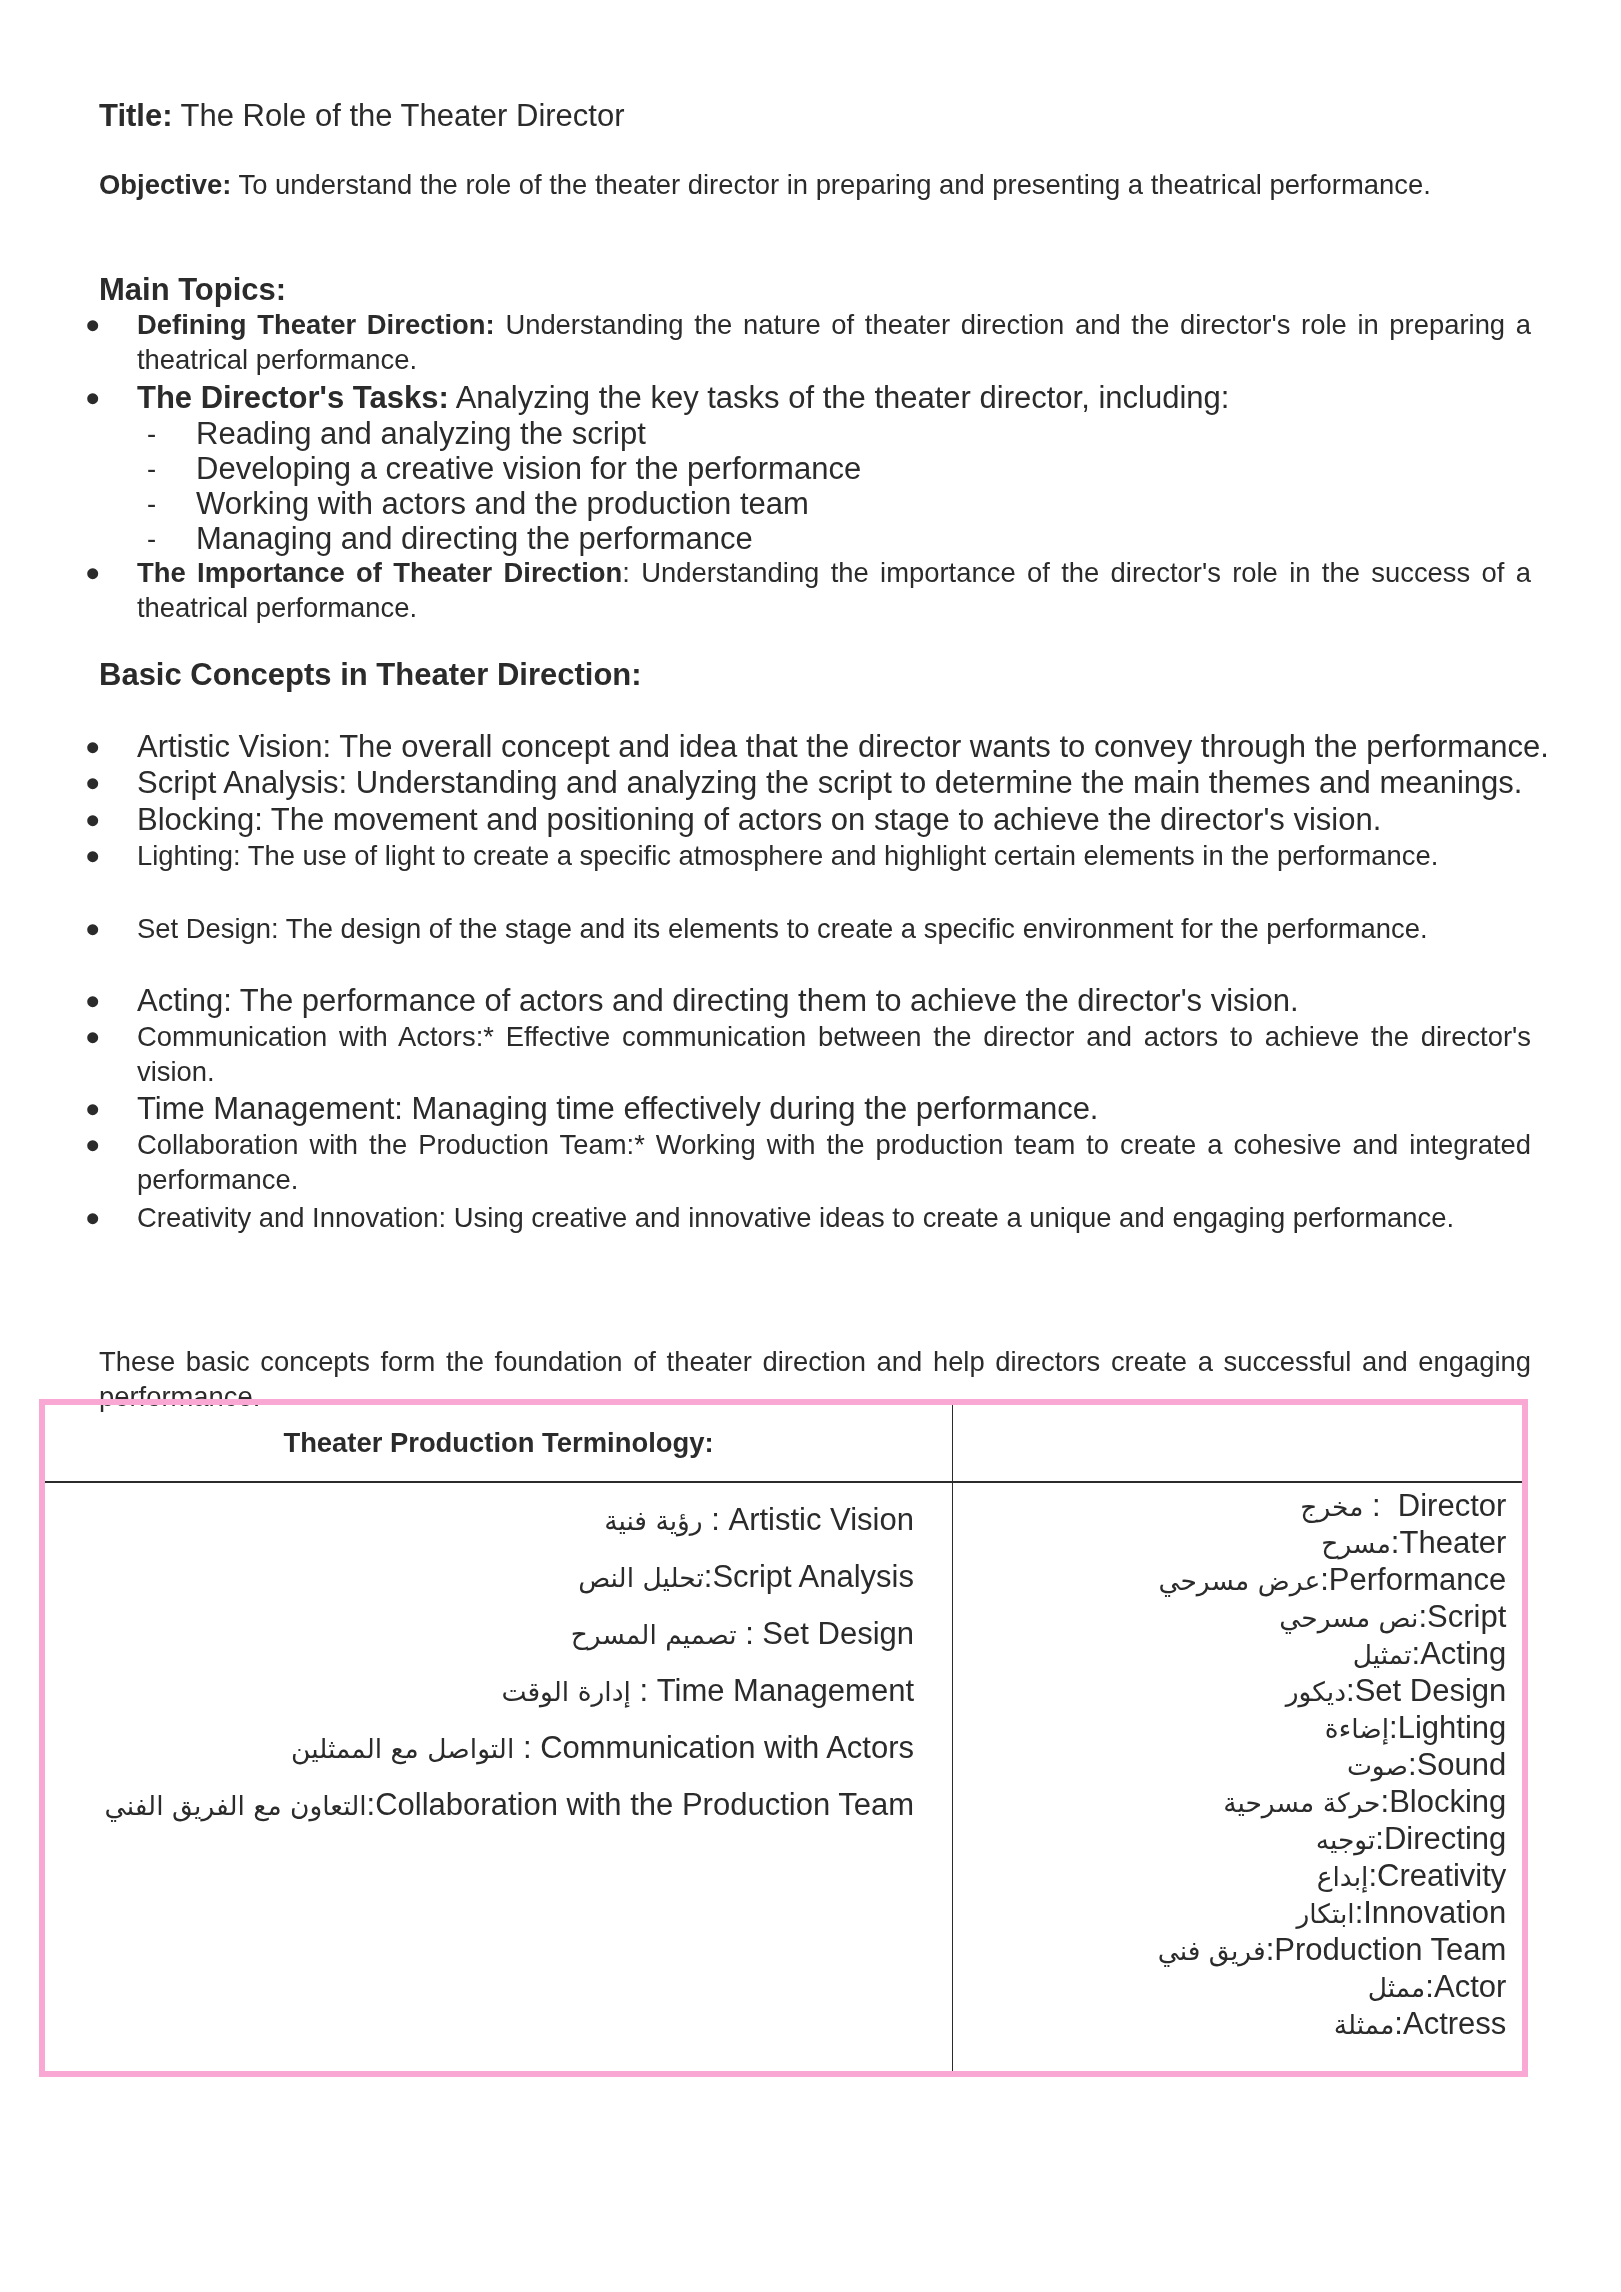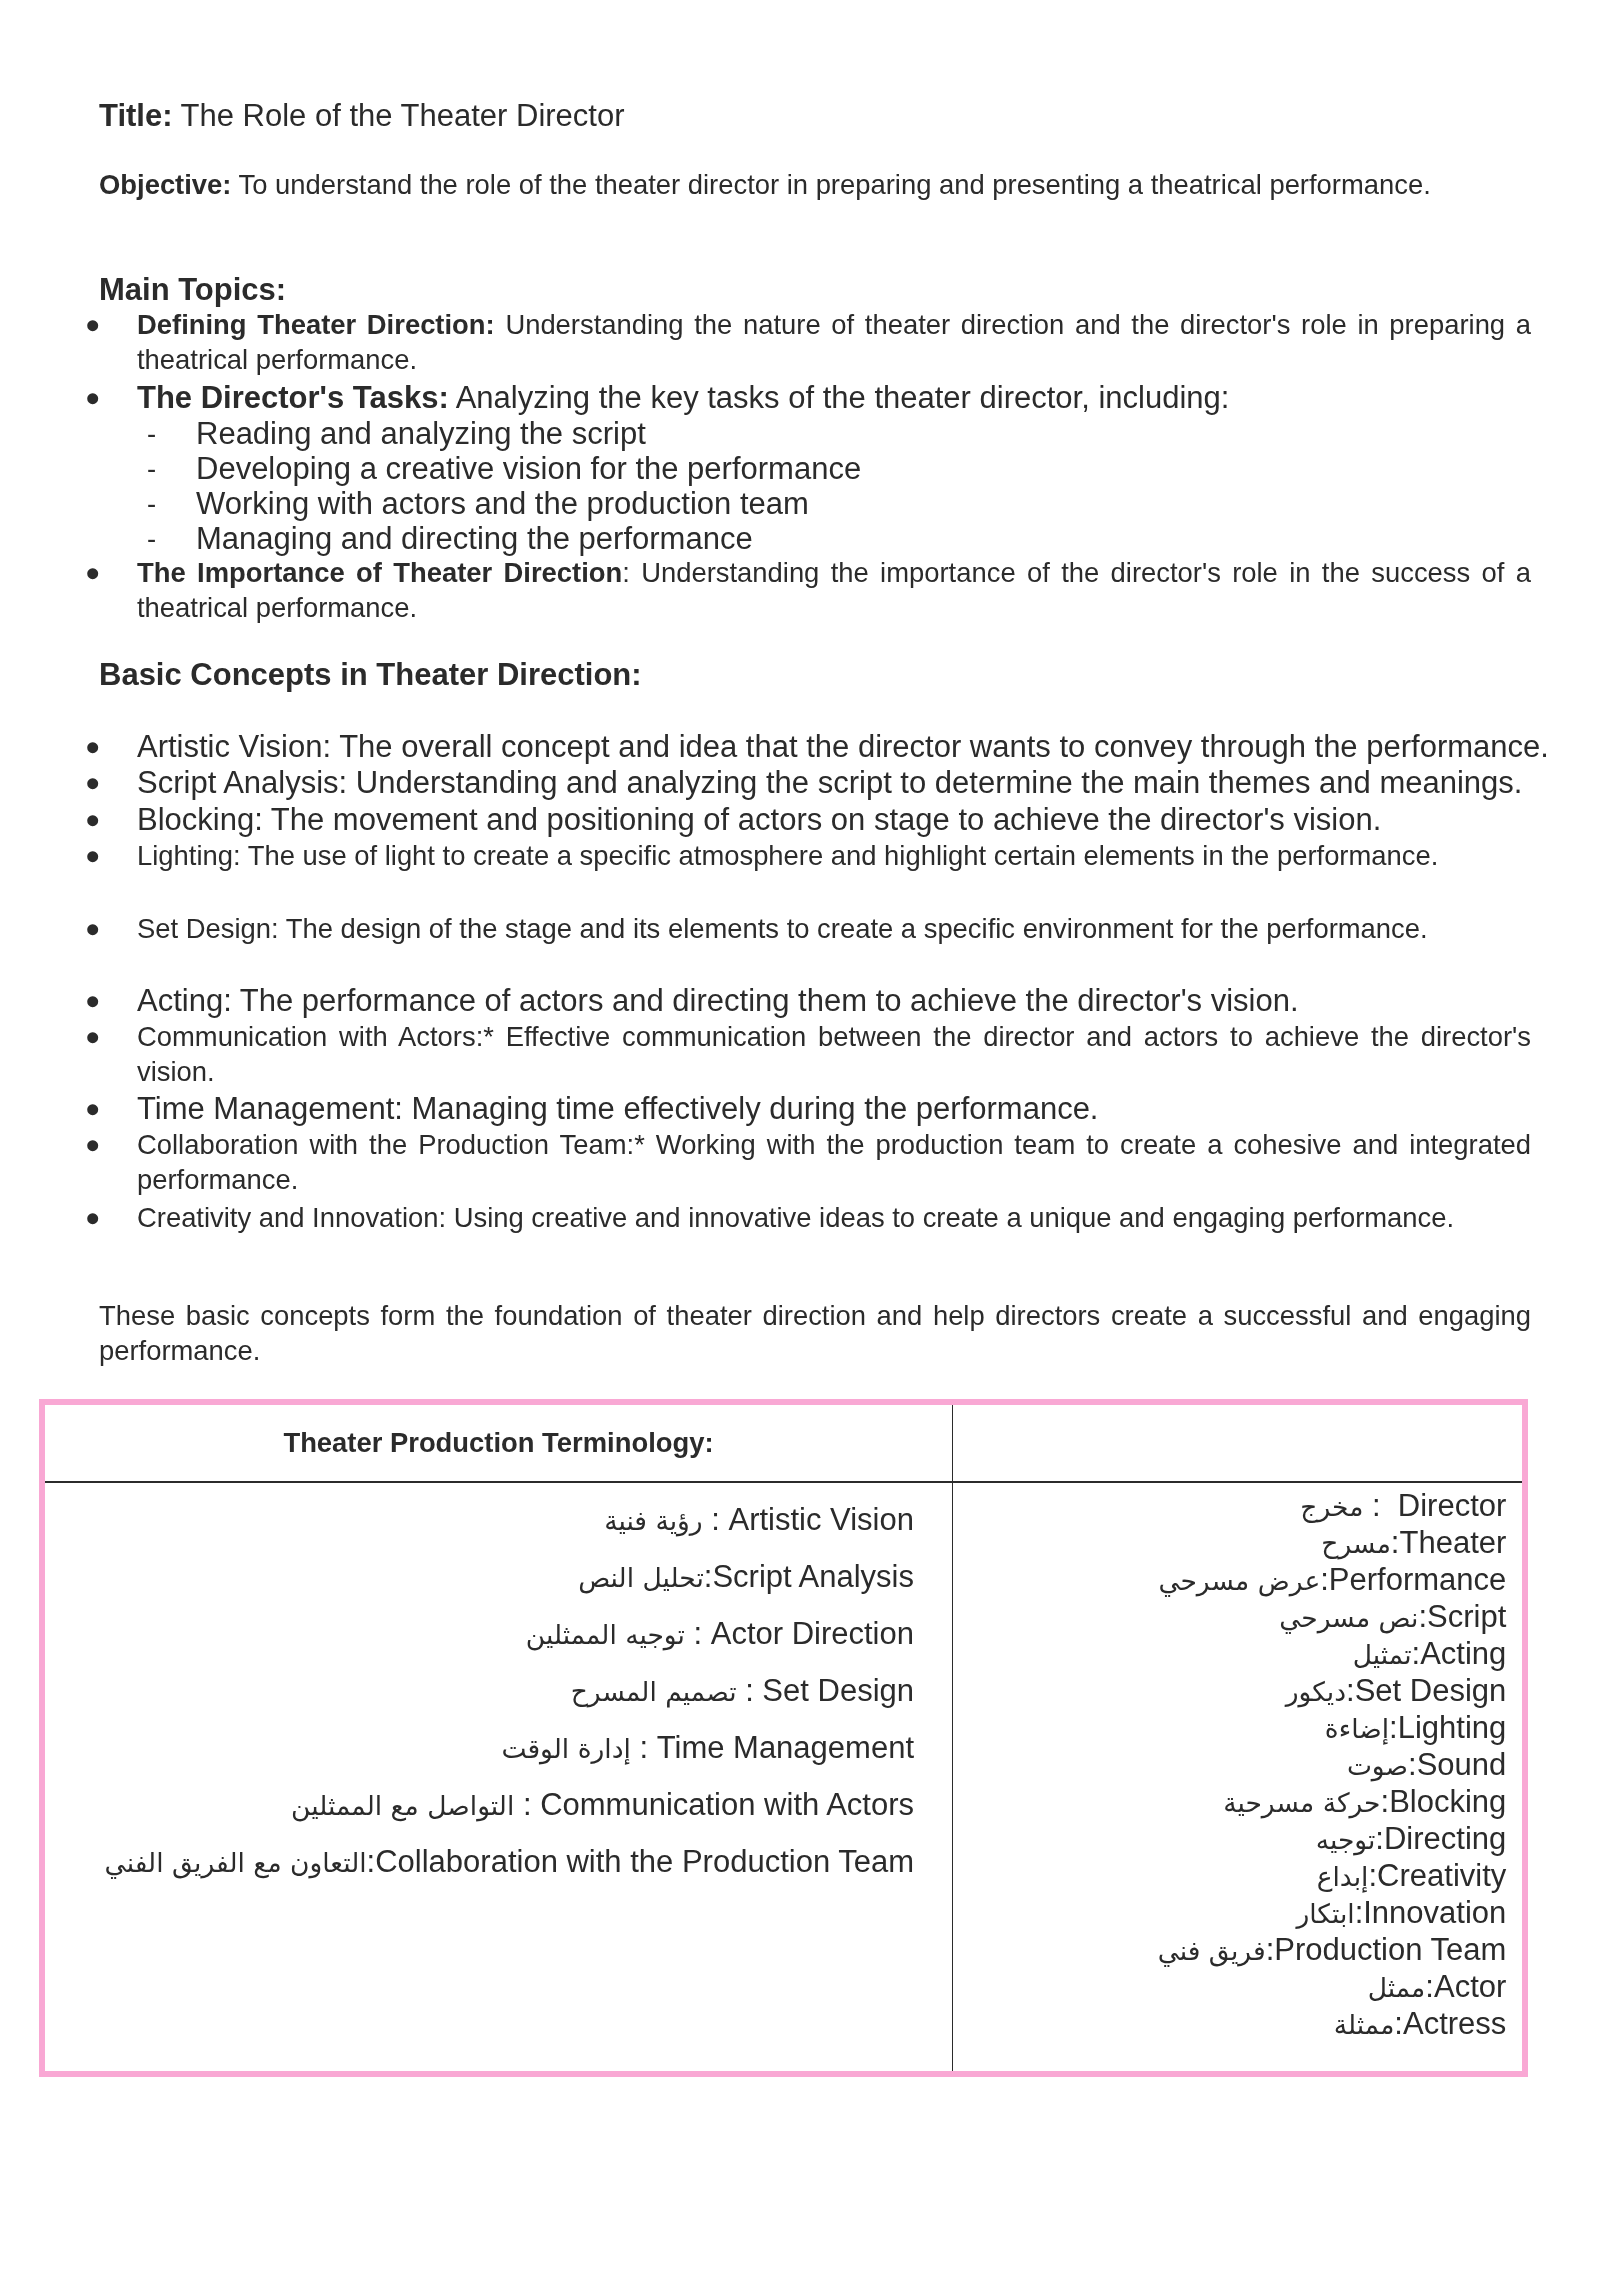--- a/index.html
+++ b/index.html
@@ -92,32 +92,31 @@
 
   <span class="bullet" style="left:83px; top:1091px;">●</span>
   <div class="line" style="left:137px; top:1091px;">Time Management: Managing time effectively during the performance.</div>
 
   <span class="bullet" style="left:83px; top:1127px;">●</span>
   <div class="block last-left" style="left:137px; top:1127px; width:1394px;">Collaboration with the Production Team:* Working with the production team to create a cohesive and integrated performance.</div>
 
   <span class="bullet" style="left:83px; top:1200px;">●</span>
   <div class="block last-left" style="left:137px; top:1200px; width:1394px;">Creativity and Innovation: Using creative and innovative ideas to create a unique and engaging performance.</div>
 
-  <div class="block last-left" style="left:99px; top:1298px; width:1432px;">These basic concepts form the foundation of theater direction and help directors create a successful and engaging performance.</div>
+  <div class="block last-left" style="left:99px; top:1344px; width:1432px;">These basic concepts form the foundation of theater direction and help directors create a successful and engaging performance.</div>
 
   <div class="tbl">
     <div class="hdr-sep"></div>
     <div class="col-sep"></div>
 
     <div class="hdr" style="left:0; width:907px; top:21.6px;">Theater Production Terminology:</div>
 
     <div class="lcol" id="lcol">
         <div class="term"><span class="ar" dir="rtl">رؤية فنية</span><span style="white-space: pre;"> : </span><span>Artistic Vision</span></div>
         <div class="term"><span class="ar" dir="rtl">تحليل النص</span><span style="white-space: pre;">:</span><span>Script Analysis</span></div>
-        <div class="term"><span class="ar" dir="rtl">توجيه الممثلين</span><span style="white-space: pre;"> : </span><span>Actor Direction</span></div>
         <div class="term"><span class="ar" dir="rtl">تصميم المسرح</span><span style="white-space: pre;"> : </span><span>Set Design</span></div>
         <div class="term"><span class="ar" dir="rtl">إدارة الوقت</span><span style="white-space: pre;"> : </span><span>Time Management</span></div>
         <div class="term"><span class="ar" dir="rtl">التواصل مع الممثلين</span><span style="white-space: pre;"> : </span><span>Communication with Actors</span></div>
         <div class="term"><span class="ar" dir="rtl">التعاون مع الفريق الفني</span><span style="white-space: pre;">:</span><span>Collaboration with the Production Team</span></div>
       </div>
     <div class="rcol" id="rcol">
         <div class="term"><span class="ar" dir="rtl">مخرج</span><span style="white-space: pre;"> :  </span><span>Director</span></div>
         <div class="term"><span class="ar" dir="rtl">مسرح</span><span style="white-space: pre;">:</span><span>Theater</span></div>
         <div class="term"><span class="ar" dir="rtl">عرض مسرحي</span><span style="white-space: pre;">:</span><span>Performance</span></div>
         <div class="term"><span class="ar" dir="rtl">نص مسرحي</span><span style="white-space: pre;">:</span><span>Script</span></div>

